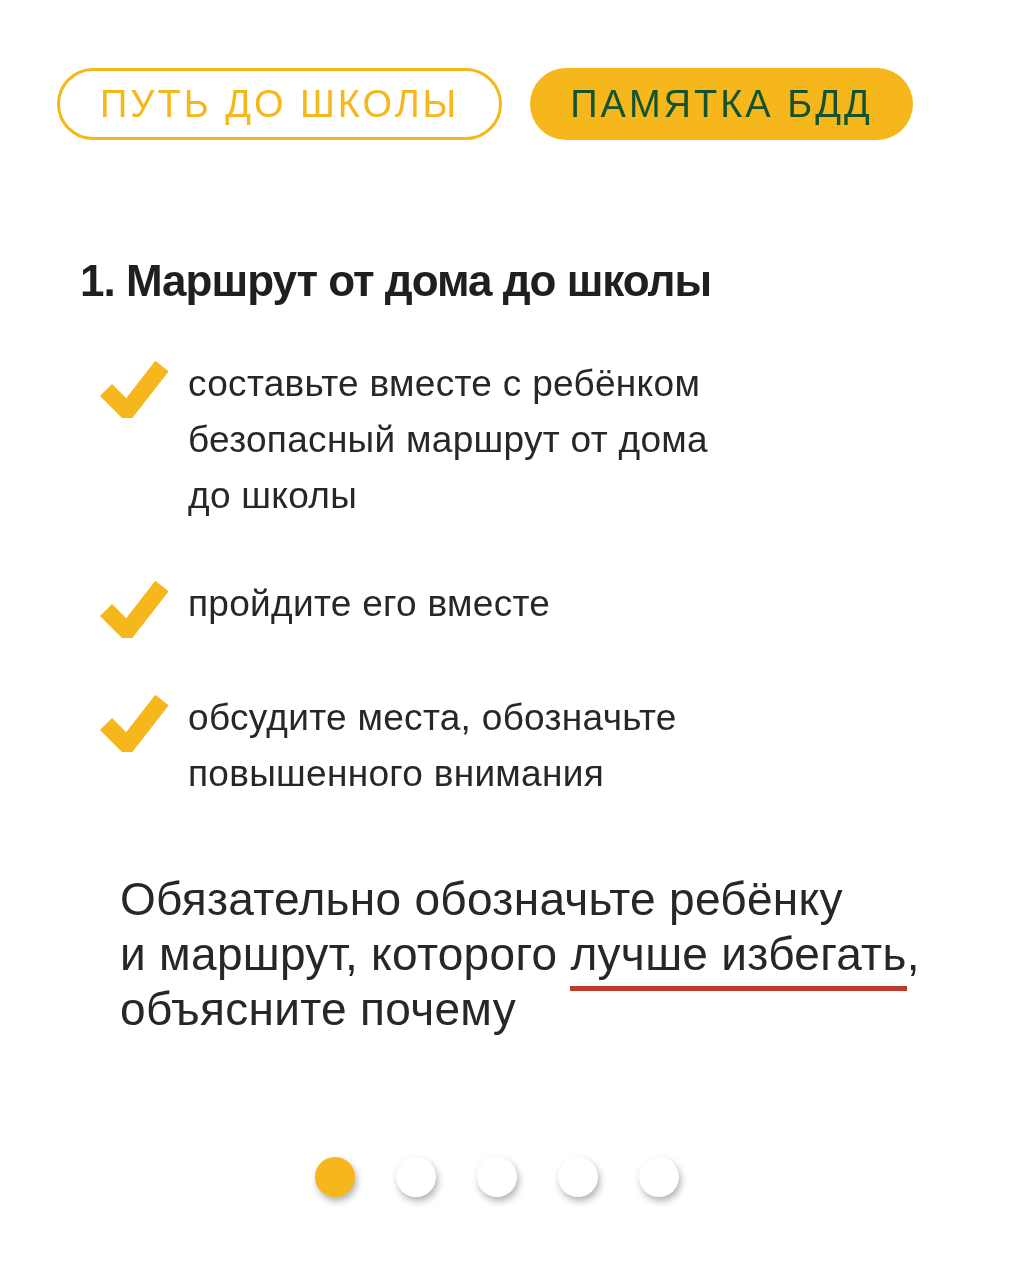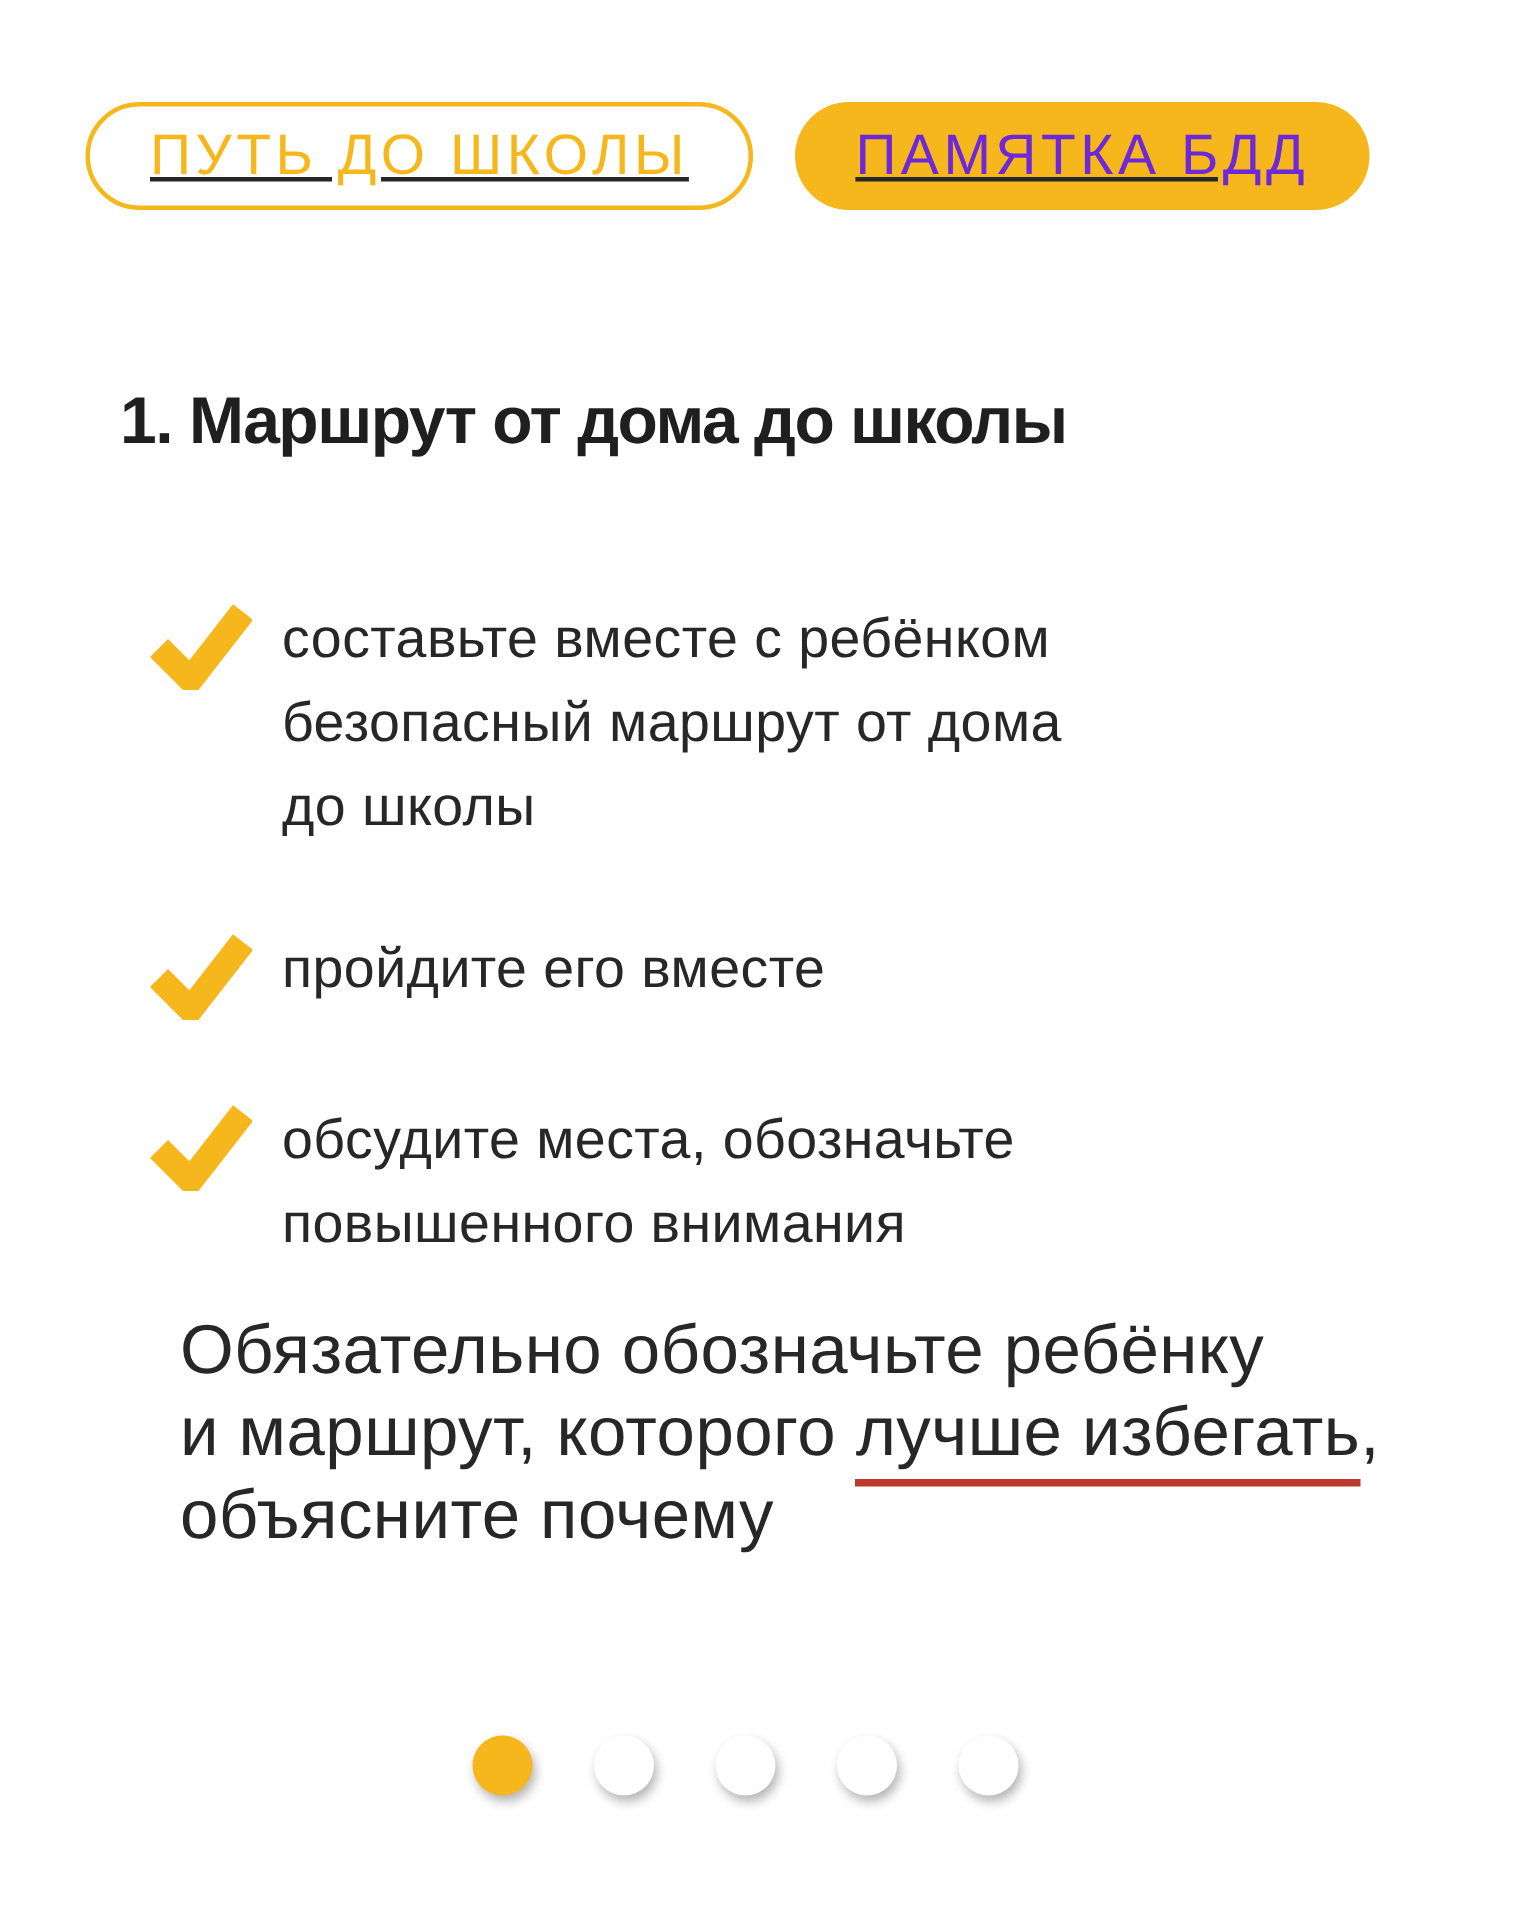--- a/index.html
+++ b/index.html
@@ -12,49 +12,49 @@
   body{
     width:1024px;height:1280px;
     position:relative;
     font-family:"Liberation Sans", sans-serif;
     color:var(--text);
     overflow:hidden;
   }
   
   .pills{
     position:absolute;left:57px;top:68px;
-    display:flex;gap:28px;align-items:center;text-decoration:underline;
+    display:flex;gap:28px;align-items:center;
   }
   .pill{
     height:72px;border-radius:40px;
     display:flex;align-items:center;justify-content:center;
     padding:0 40px;
     font-size:38px;letter-spacing:3px;
     white-space:nowrap;cursor:pointer;
   }
   .pill-outline{
     border:3px solid var(--accent);
     color:var(--accent);
     background:#ffffff;
   }
   .pill-filled{
     background:var(--accent);
-    color:#6d28d9;
+    color:#14532d;
   }
   
   .title{
     position:absolute;left:80px;top:256px;
     font-size:44px;font-weight:700;
     letter-spacing:-1px;
     color:#1f1f1f;
     white-space:nowrap;
   }
   
   .checklist{
-    position:absolute;left:100px;top:398px;
+    position:absolute;left:100px;top:356px;
     display:flex;flex-direction:column;gap:52px;
   }
   .check-item{
     display:flex;align-items:flex-start;
   }
   .check-icon{
     flex:0 0 auto;
     width:68px;height:60px;
     margin-right:20px;margin-top:2px;
     display:inline-block;

